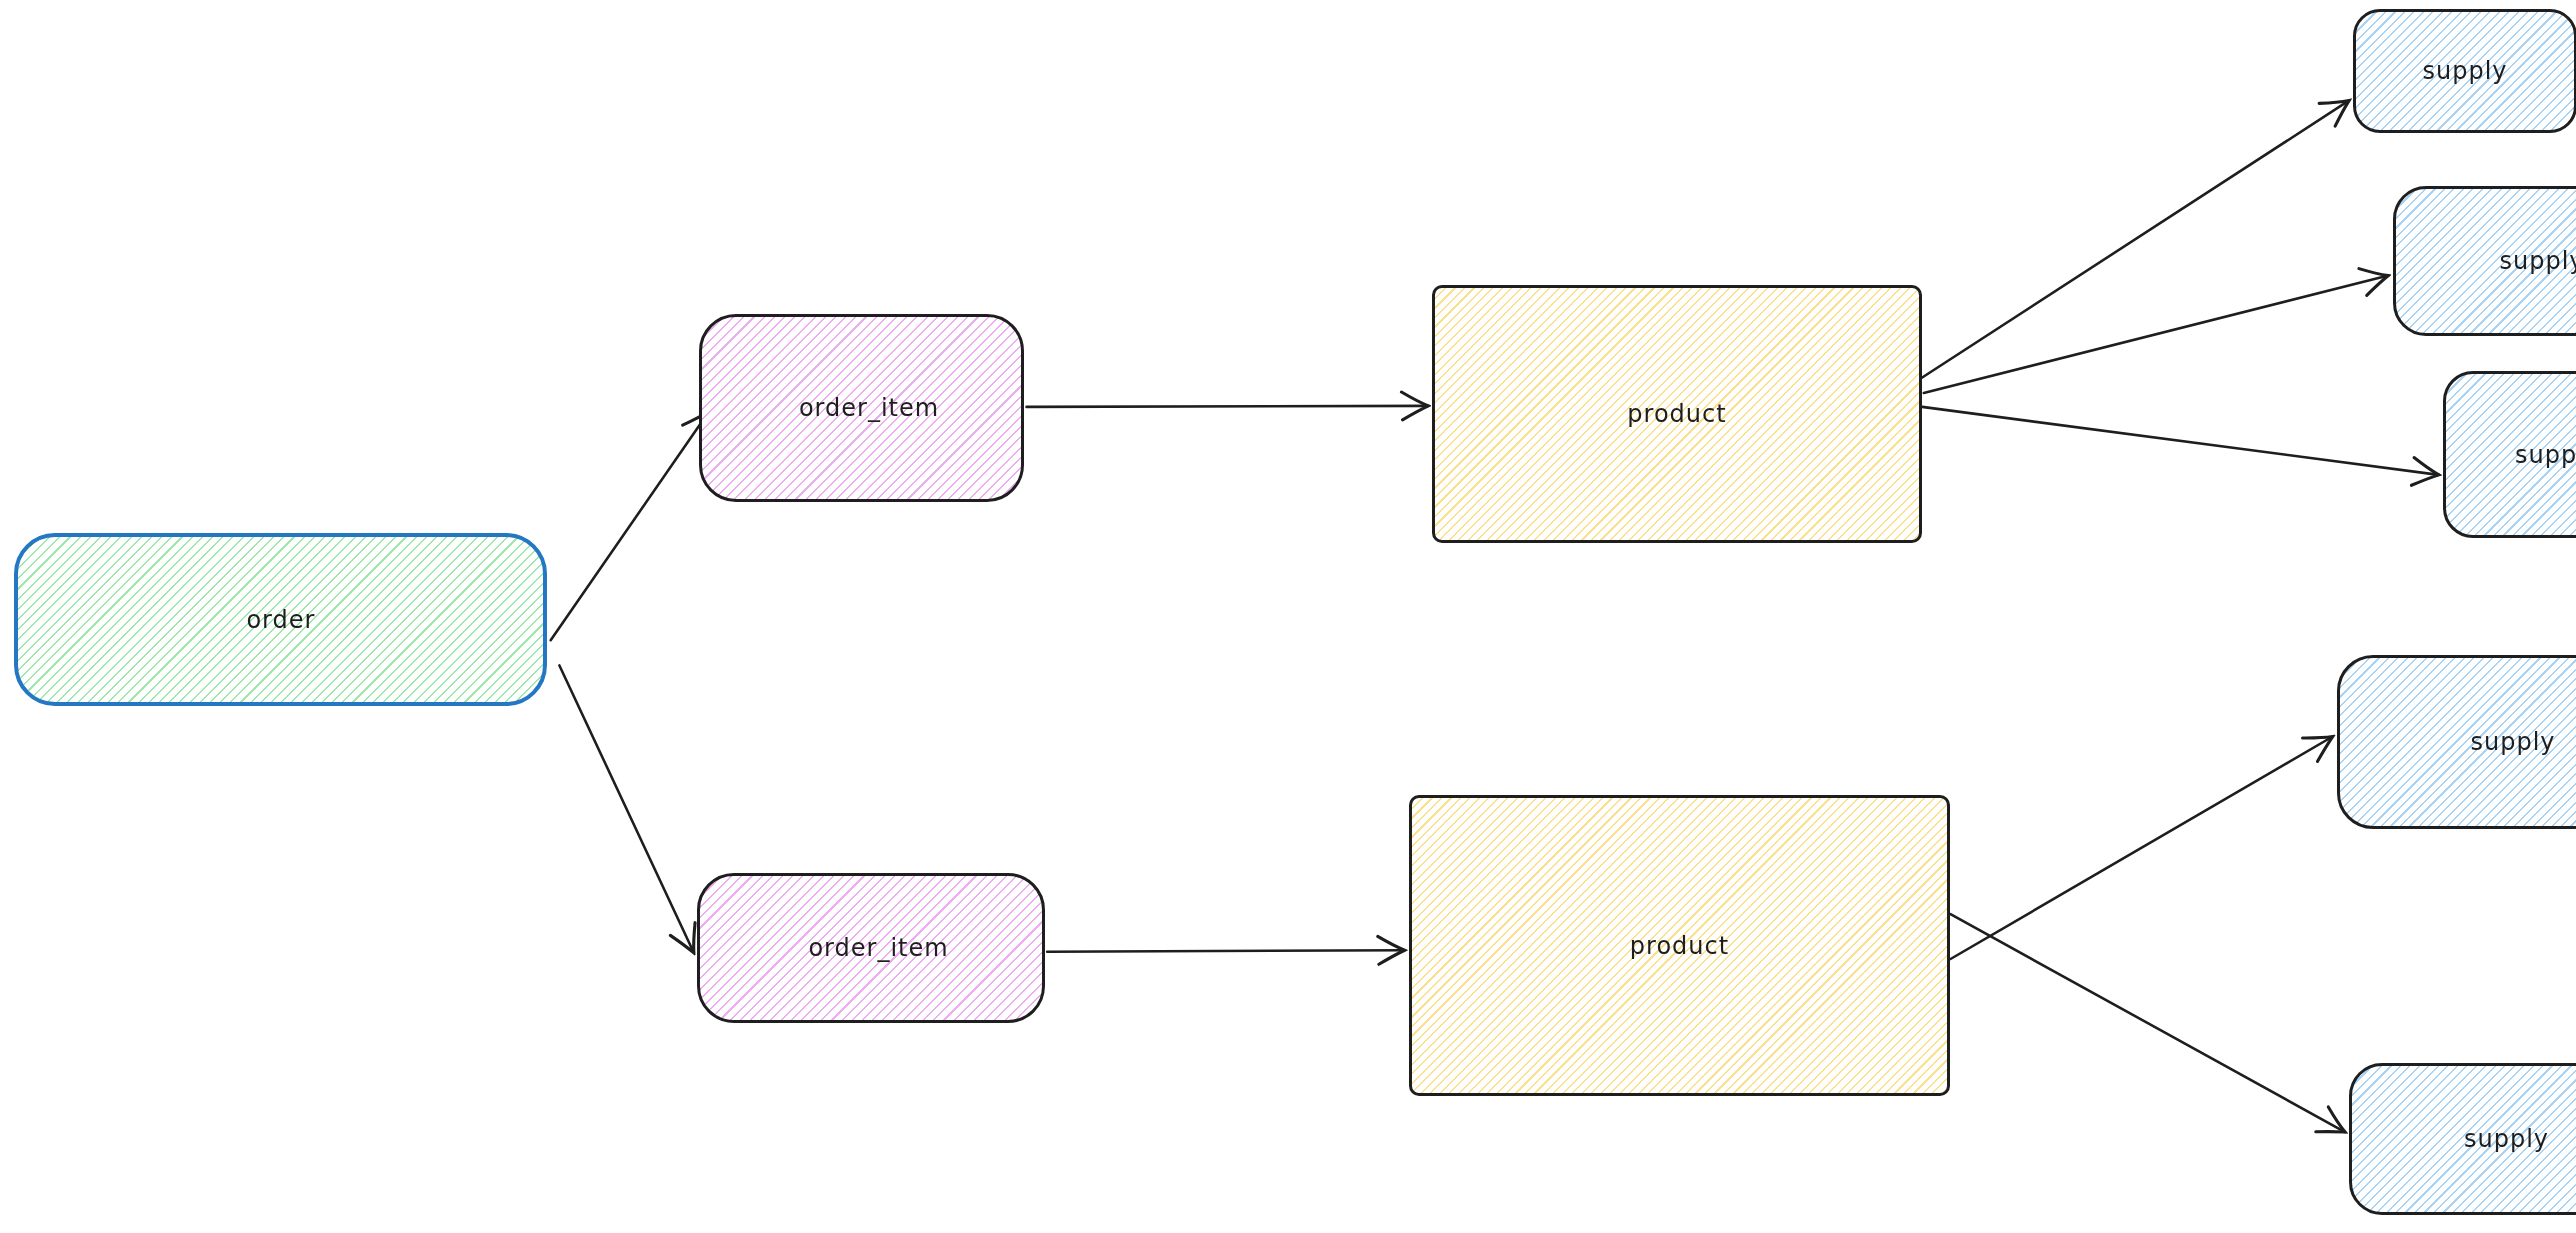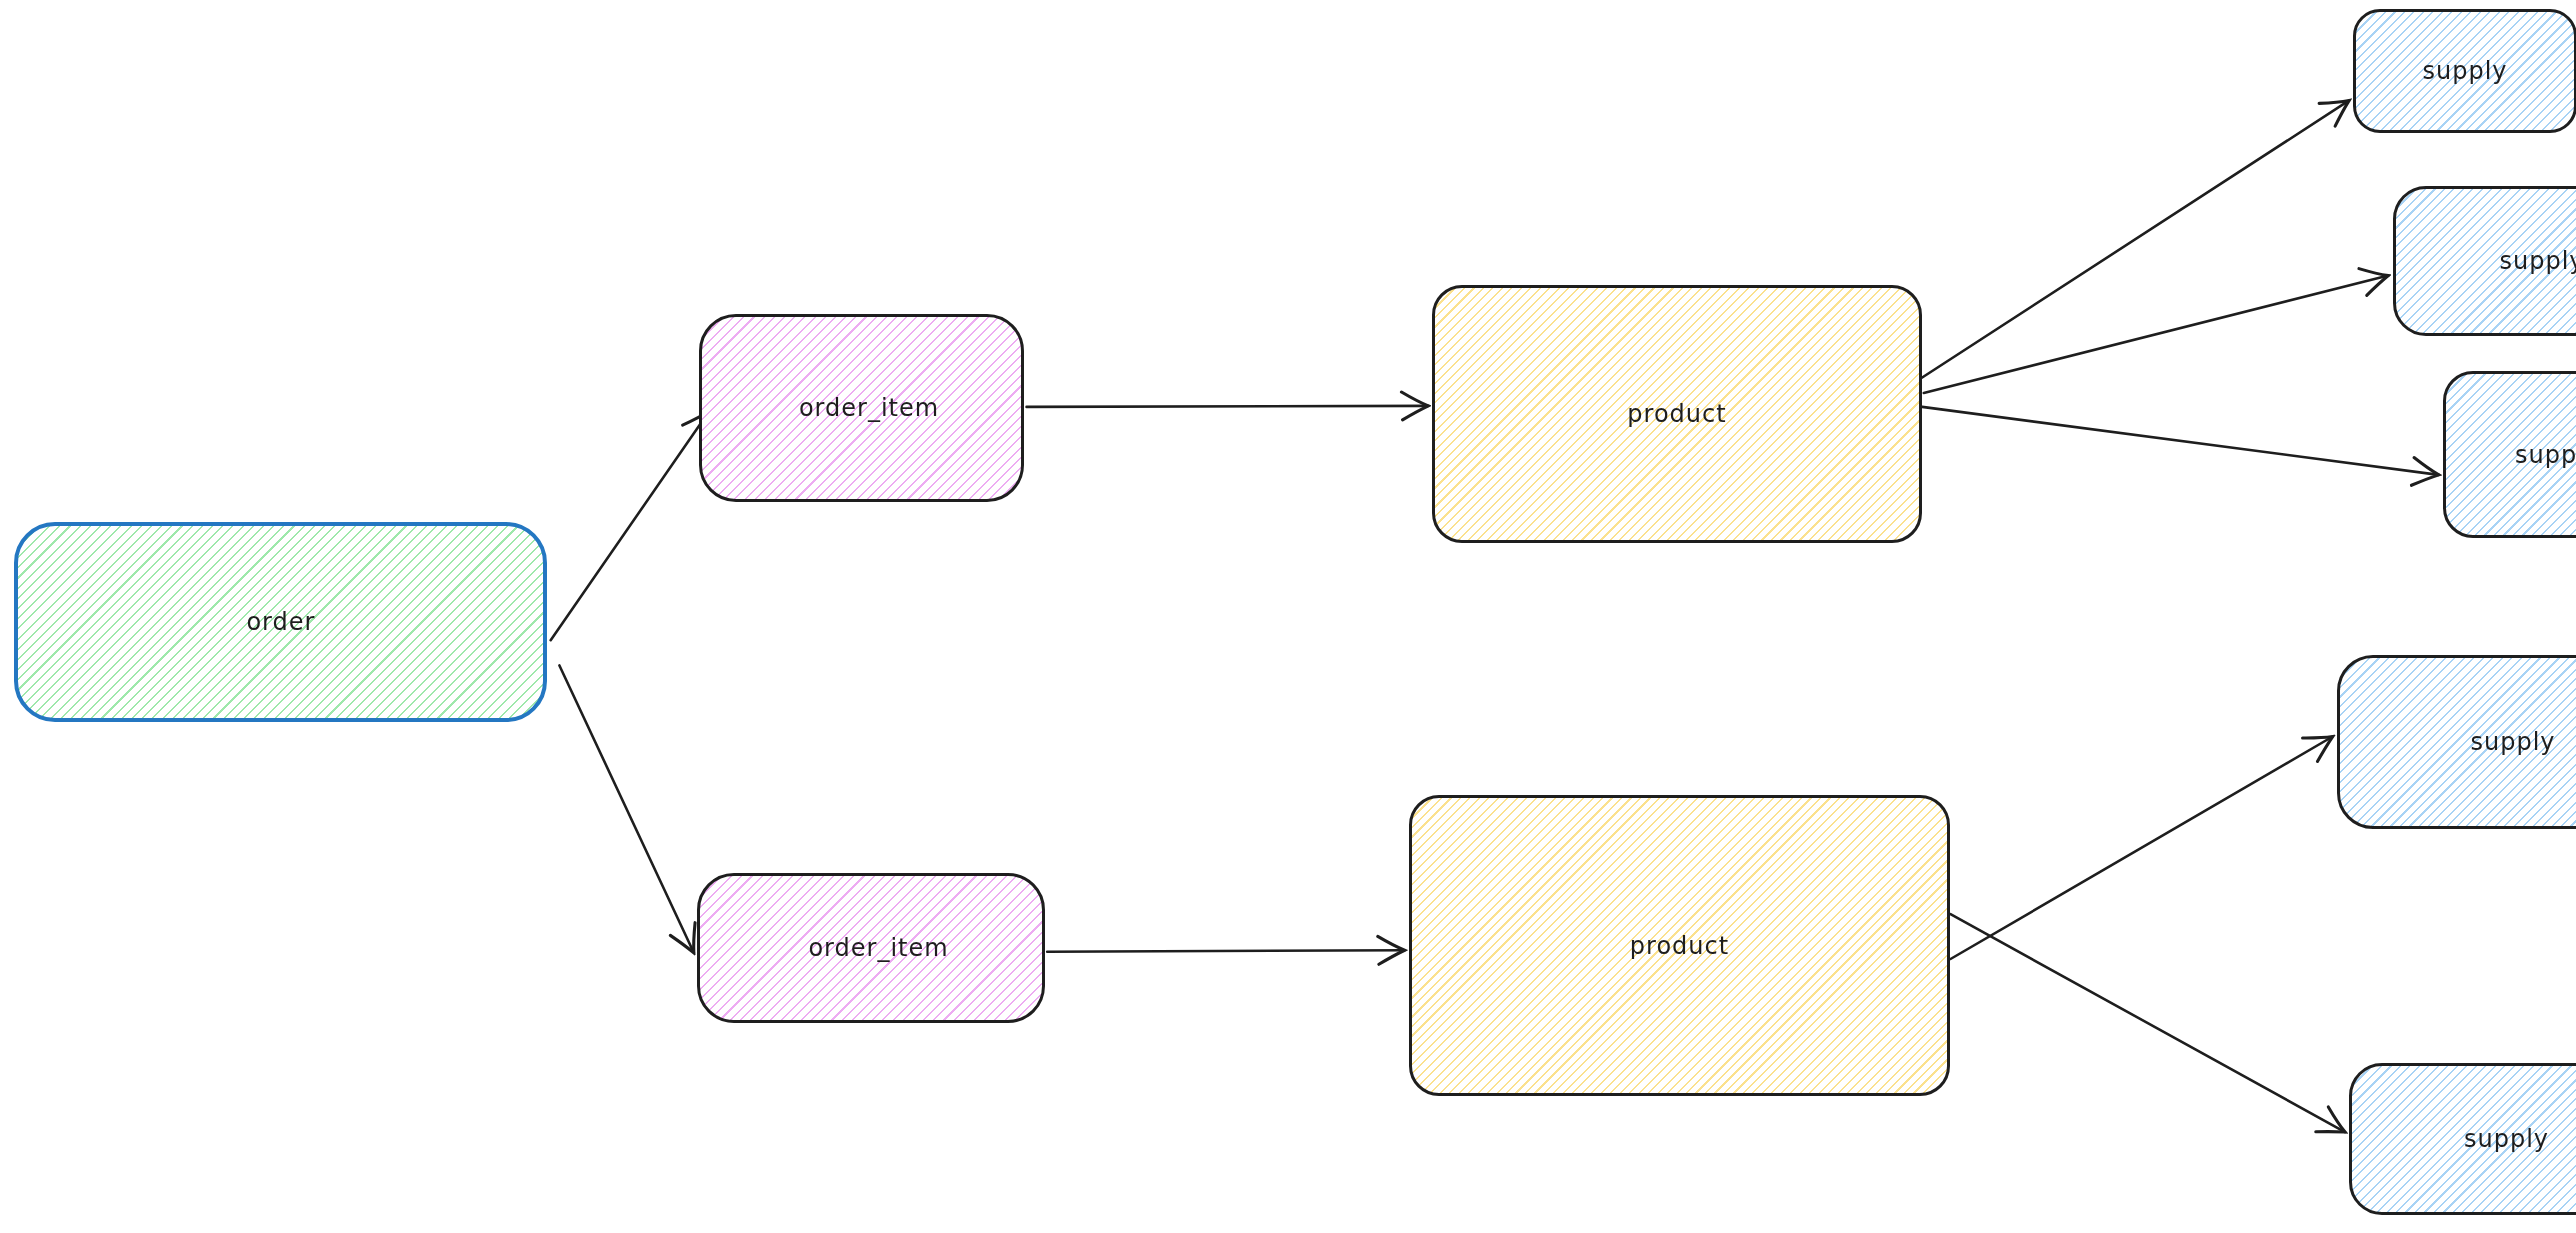--- a/index.html
+++ b/index.html
@@ -55,31 +55,31 @@
       transparent 1.5px, transparent 7.2px) #ffffff;
     border: 3.1px solid var(--stroke);
     border-radius: 37px;
     padding-left: 15px;
   }
   .hatch-yellow {
     background: repeating-linear-gradient(135deg,
       var(--yellow_hatch) 0px, var(--yellow_hatch) 1.5px,
       transparent 1.5px, transparent 6.7px) #ffffff;
     border: 3.1px solid var(--stroke);
-    border-radius: 30px;
+    border-radius: 10px;
   }
   .hatch-blue {
     background: repeating-linear-gradient(135deg,
       var(--blue_hatch) 0px, var(--blue_hatch) 1.5px,
       transparent 1.5px, transparent 6.7px) #ffffff;
     border: 3.1px solid var(--stroke);
     border-radius: 31px;
   }
   
-  #n-order            { left: 14.4px;   top: 522px; width: 533px; height: 200px; text-align: center; }
+  #n-order            { left: 14.4px;   top: 533px; width: 533px; height: 173px; text-align: center; }
   #n-order-item-top   { left: 699px; top: 314px;  width: 325px;  height: 188px; }
   #n-product-top      { left: 1432px; top: 285px;  width: 490px;  height: 258px; }
   #n-order-item-bottom{ left: 697px; top: 873px; width: 348px;  height: 150px; }
   #n-product-bottom   { left: 1409px; top: 795px; width: 541px; height: 301px; }
   #n-supply-1         { left: 2353px; top: 9.3px;   width: 224px;  height: 124px; border-radius: 27px; }
   #n-supply-2         { left: 2393px; top: 186px;  width: 298px;  height: 150px; border-radius: 33px; }
   #n-supply-3         { left: 2443px; top: 371px;  width: 229px;  height: 167px; border-radius: 30px; }
   #n-supply-4         { left: 2337px; top: 655px; width: 352px;  height: 174px; border-radius: 36px; }
   #n-supply-5         { left: 2349px; top: 1063px; width: 315px;  height: 152px; border-radius: 33px; }
 </style>

